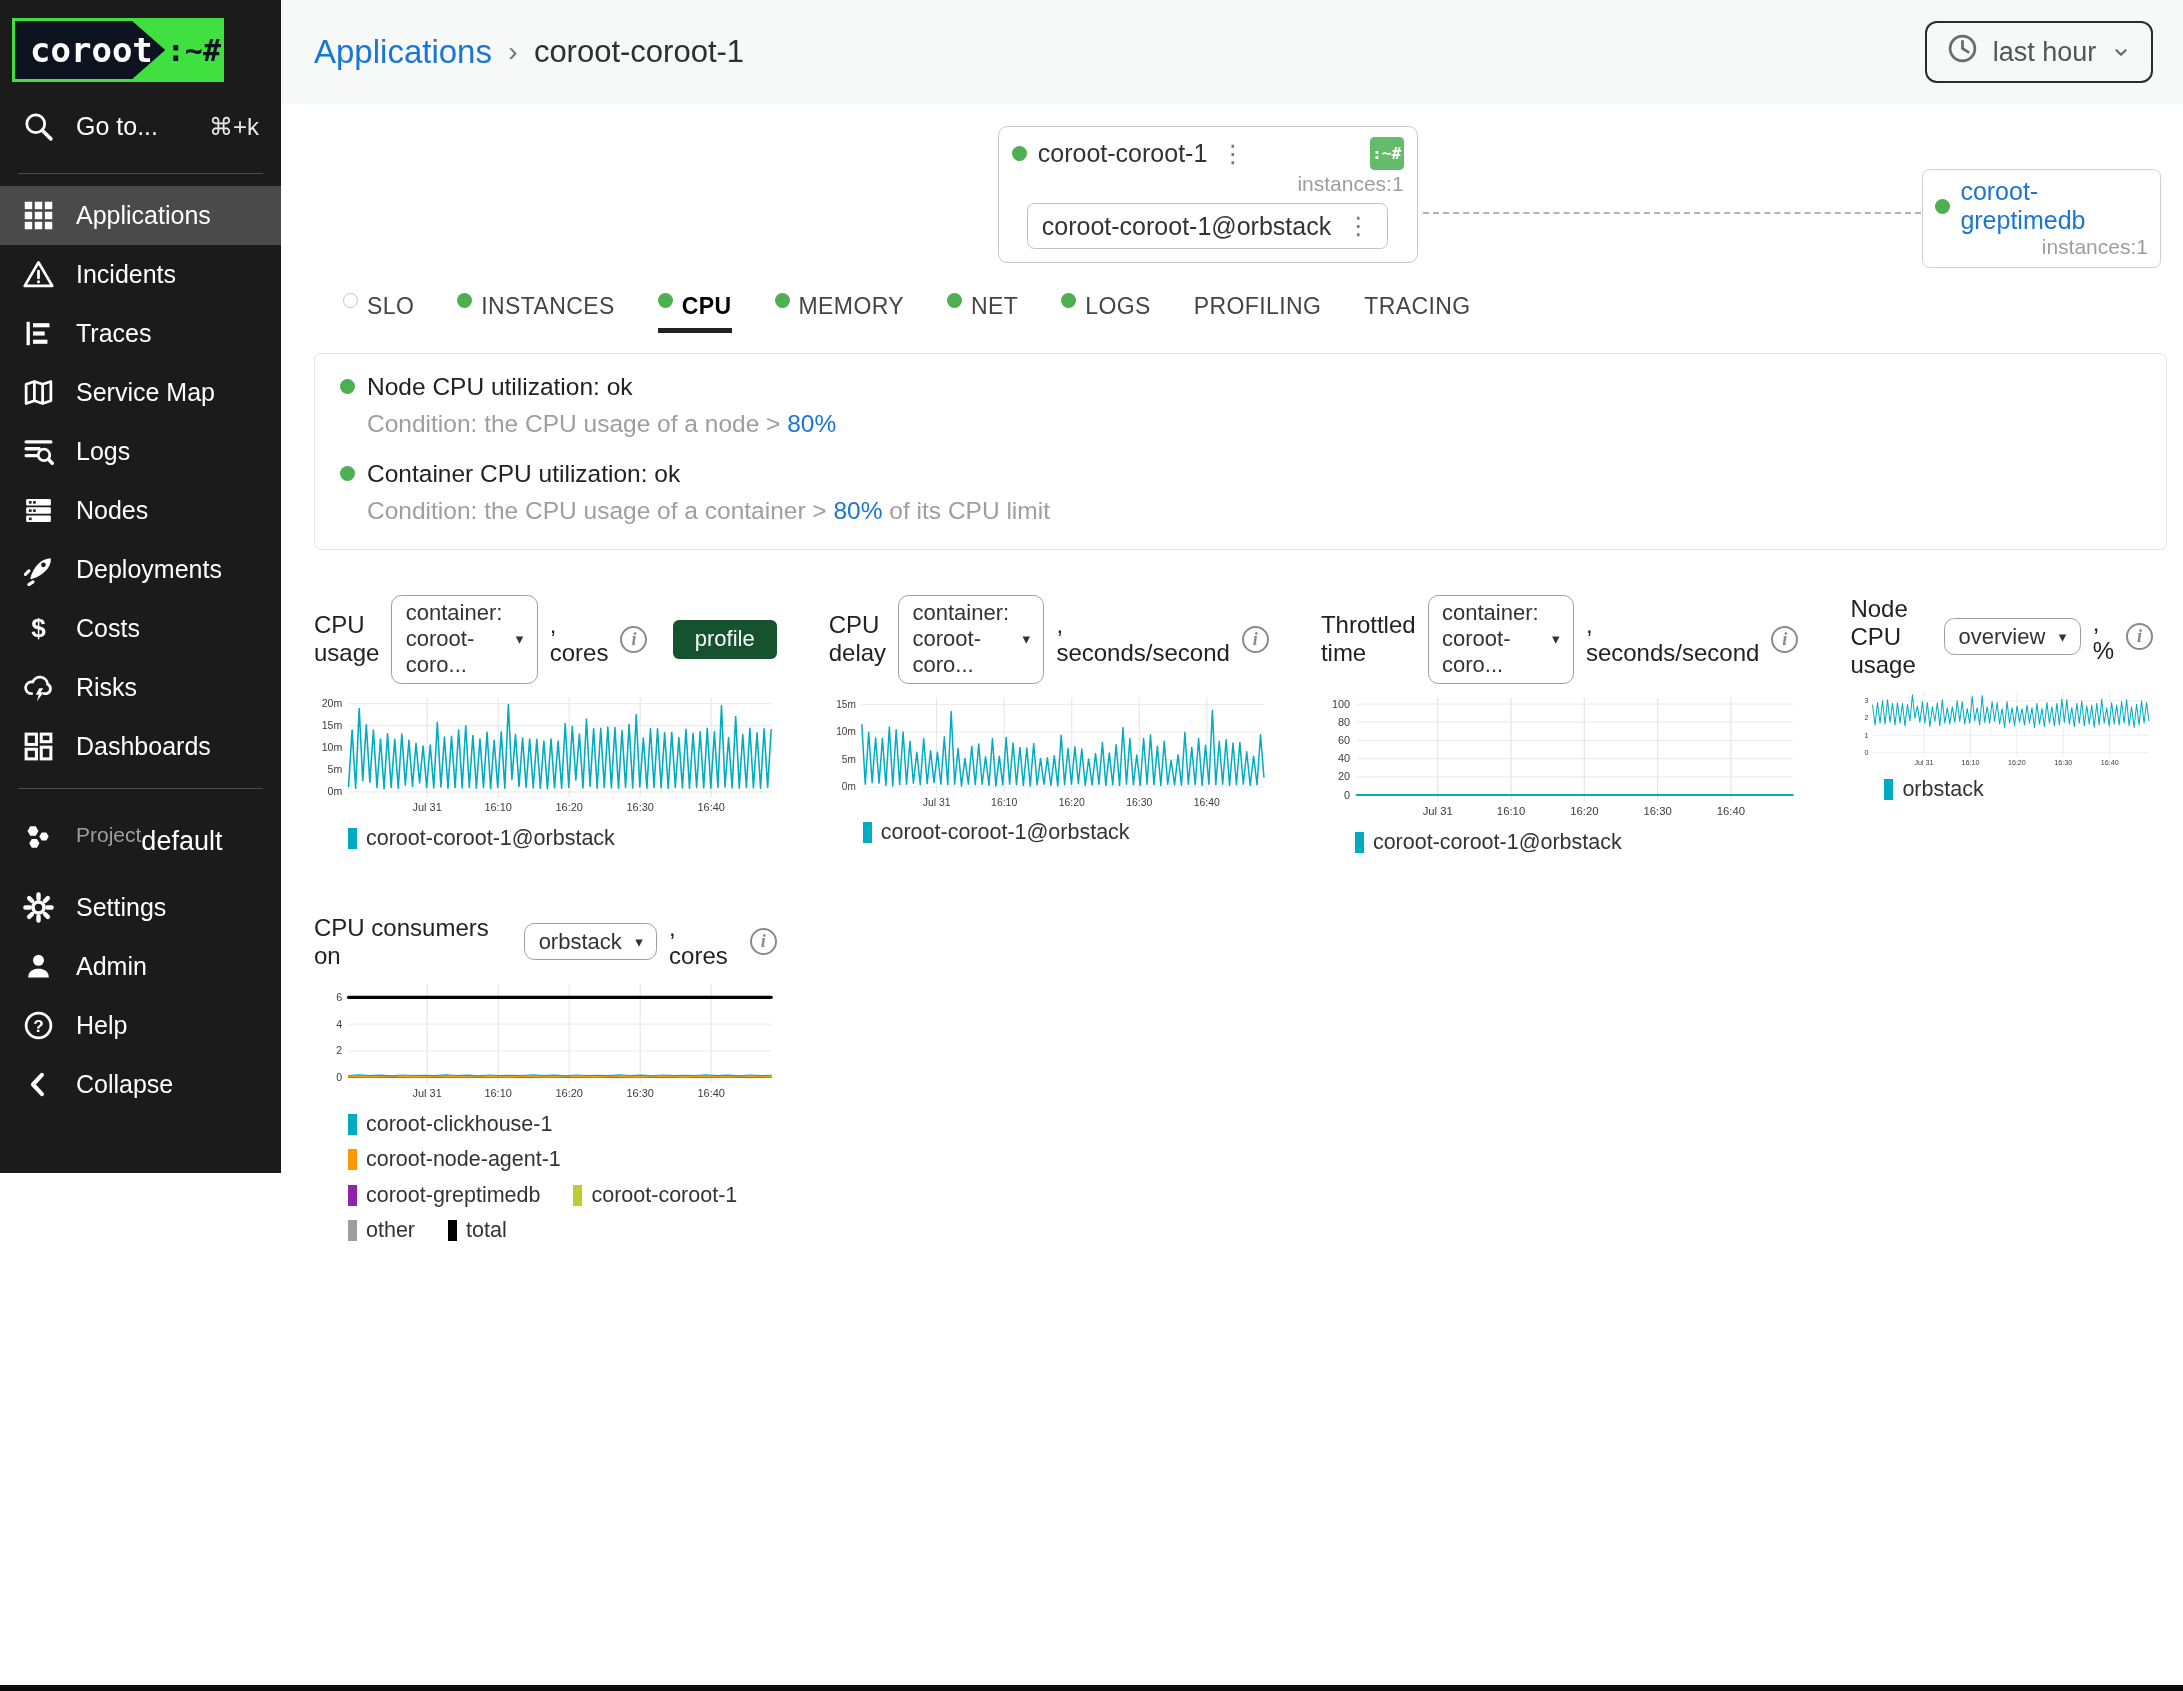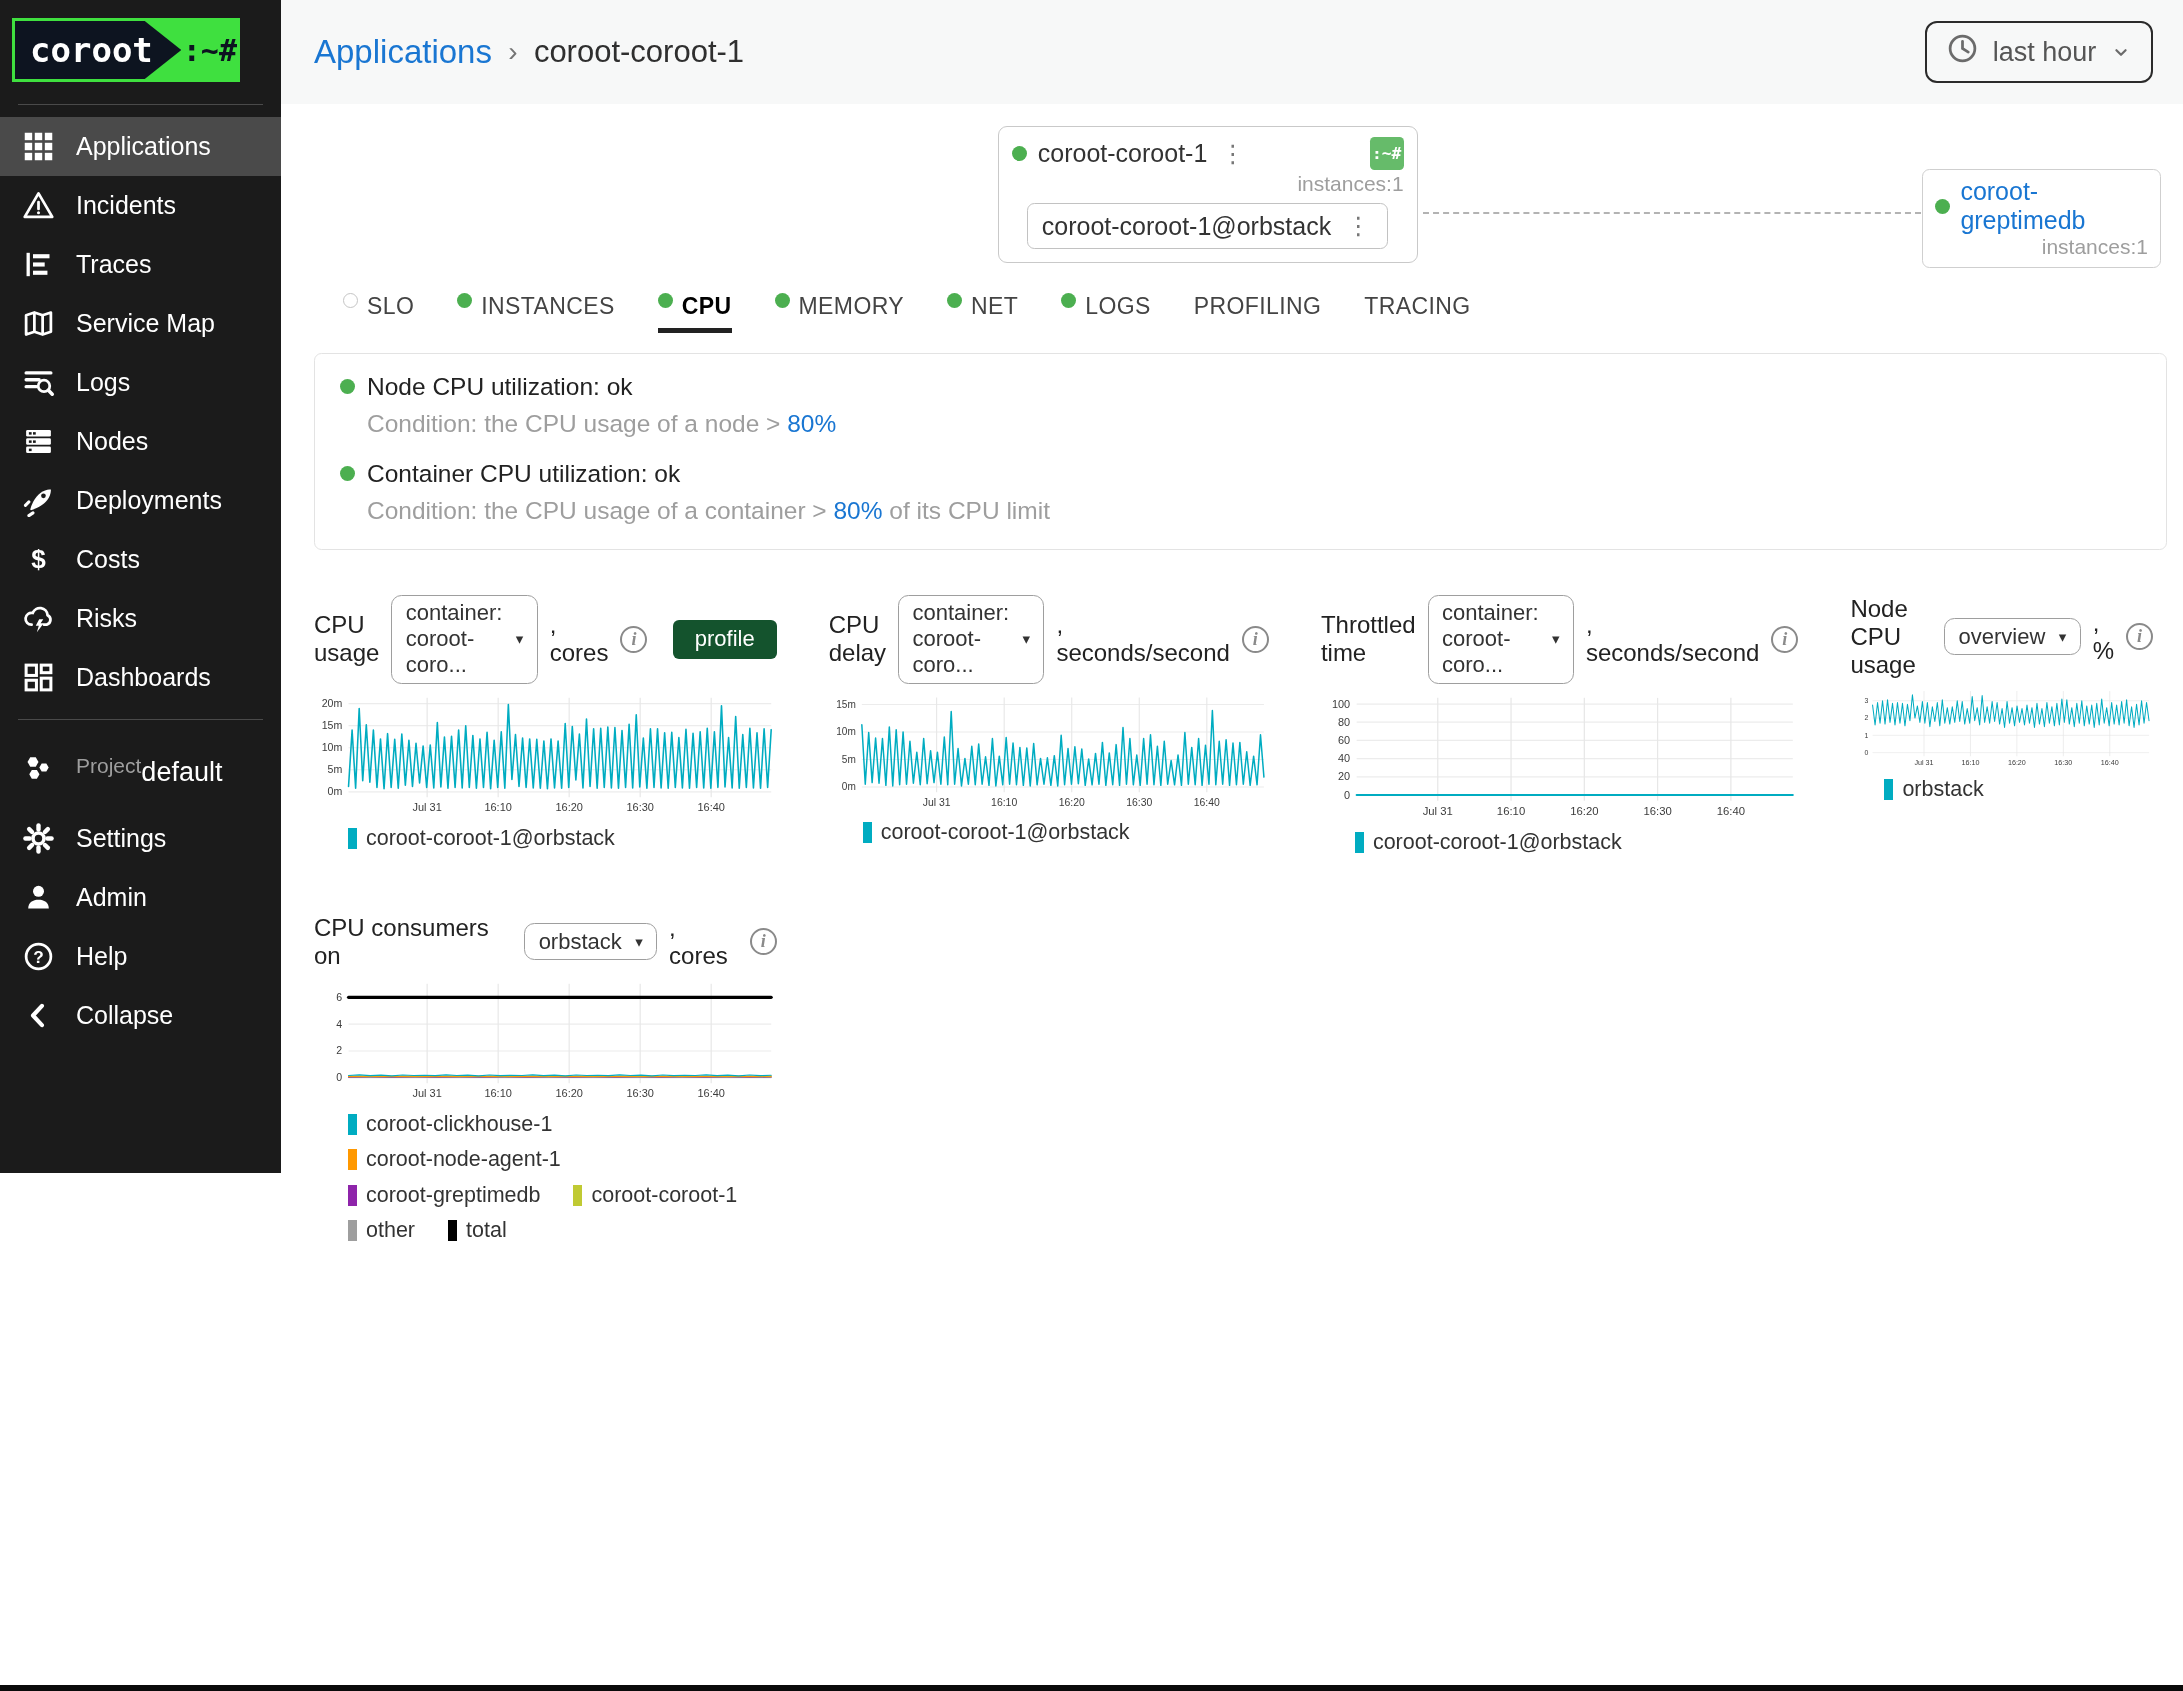--- a/index.html
+++ b/index.html
@@ -5,21 +5,21 @@
   * { margin:0; padding:0; box-sizing:border-box; }
   html,body { width:2183px; height:1692px; overflow:hidden; background:#fff;
     font-family:"Liberation Sans", sans-serif; position:relative; }
   .app { display:flex; width:100%; height:100%; }
 
   
   aside { width:281px; min-width:281px; height:1173px; background:#1b1b1b; color:#fff;
     padding-top:15px; display:flex; flex-direction:column; }
   .logo-wrap { margin:3px 12px 10.4px 12px; }
   .logo { display:flex; align-items:stretch; background:#3fe03f; border:3px solid #3fe03f;
-    width:228px; height:64px; }
+    width:212px; height:64px; }
   .logo-main { background:#0d1420; color:#fff; font-family:"DejaVu Sans Mono", monospace;
     font-weight:bold; font-size:34px; display:flex; align-items:center; padding:0 7.4px 0 15px;
     width:184px; clip-path:polygon(0 0,78% 0,100% 50%,78% 100%,0 100%); }
   .logo-suffix { color:#0d1420; font-family:"DejaVu Sans Mono", monospace; font-weight:bold;
     font-size:30px; display:flex; align-items:center; padding-left:1.5px; }
   .goto { display:flex; align-items:center; gap:21px; padding:18px 22px; font-size:25px; color:#fff; cursor:pointer; }
   .goto .sc { margin-left:auto; color:#e8e8e8; font-size:24px; }
   aside hr { border:none; border-top:0.7px solid #4a4a4a; margin:12px 18px; }
   .nav-item { display:flex; align-items:center; gap:21px; padding:0 22px; height:59px;
     font-size:25px; color:#fff; cursor:pointer; }
@@ -104,20 +104,30 @@
 <body>
 
 <div class="app">
 
   <aside>
     <div class="logo-wrap">
       <div class="logo">
         <div class="logo-main">coroot</div>
         <div class="logo-suffix">:~#</div>
       </div>
+    </div>
+    <div class="goto">
+      <span class="ic">
+          <svg class="icn" viewBox="0 0 24 24" fill="none" stroke="#fff" stroke-width="2">
+            <circle cx="10" cy="10" r="6.5"></circle>
+            <path d="M15.2 15.2 L21 21" stroke-width="2.6" stroke-linecap="round"></path>
+          </svg>
+        </span>
+      <span>Go to...</span>
+      <span class="sc">⌘+k</span>
     </div>
     <hr>
     <nav id="nav-items">
         <div class="nav-item active">
           <span class="ic">
             <svg class="icn" viewBox="0 0 24 24" fill="none" stroke="#fff" stroke-width="2">
               <g fill="#fff" stroke="none">
                 <rect x="2" y="2" width="5.4" height="5.4"></rect>
                 <rect x="9.3" y="2" width="5.4" height="5.4"></rect>
                 <rect x="16.6" y="2" width="5.4" height="5.4"></rect>

